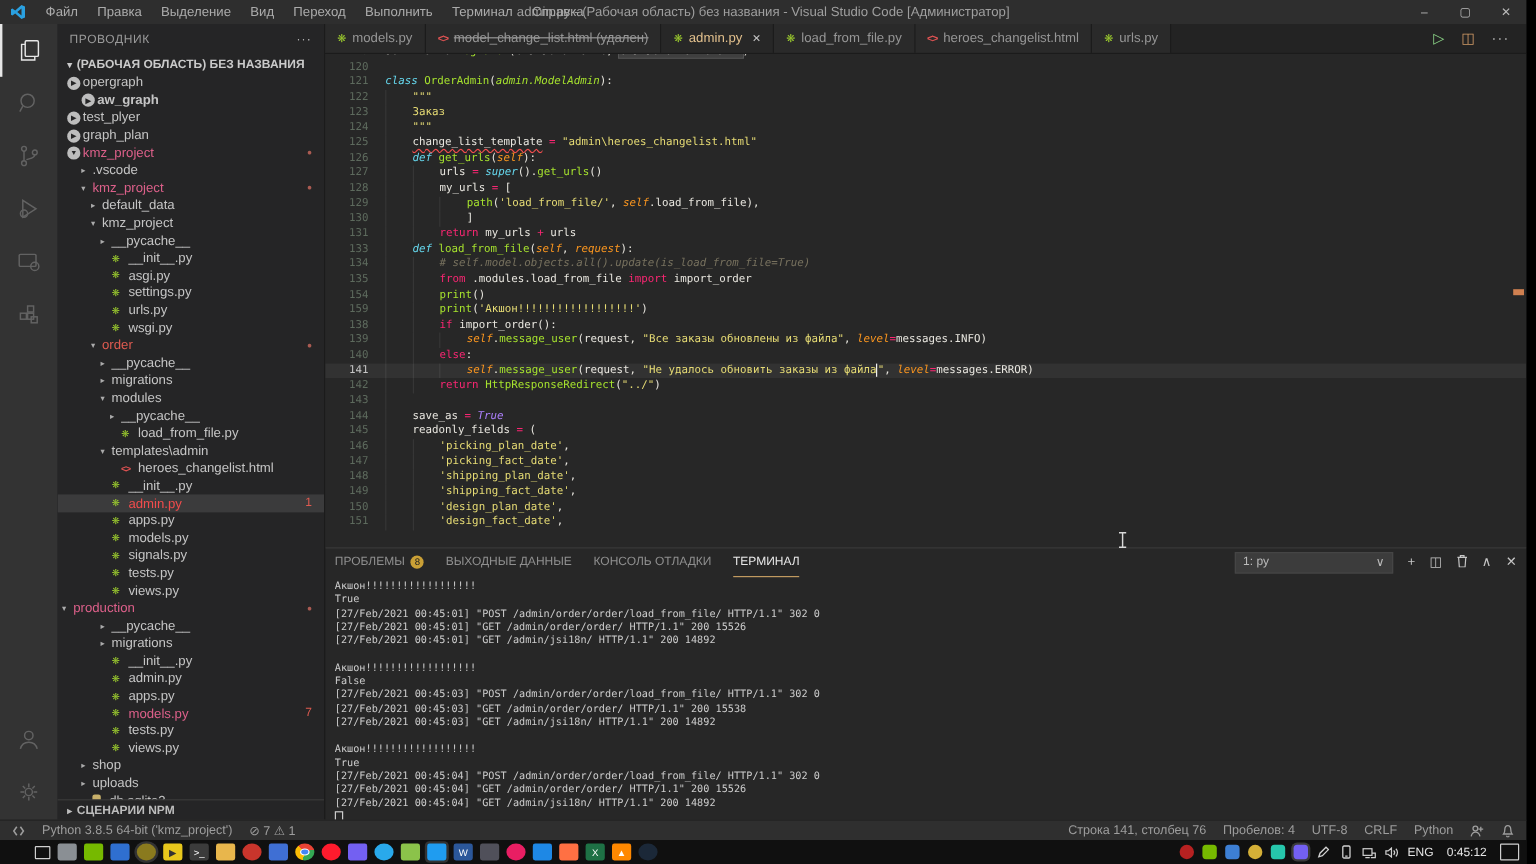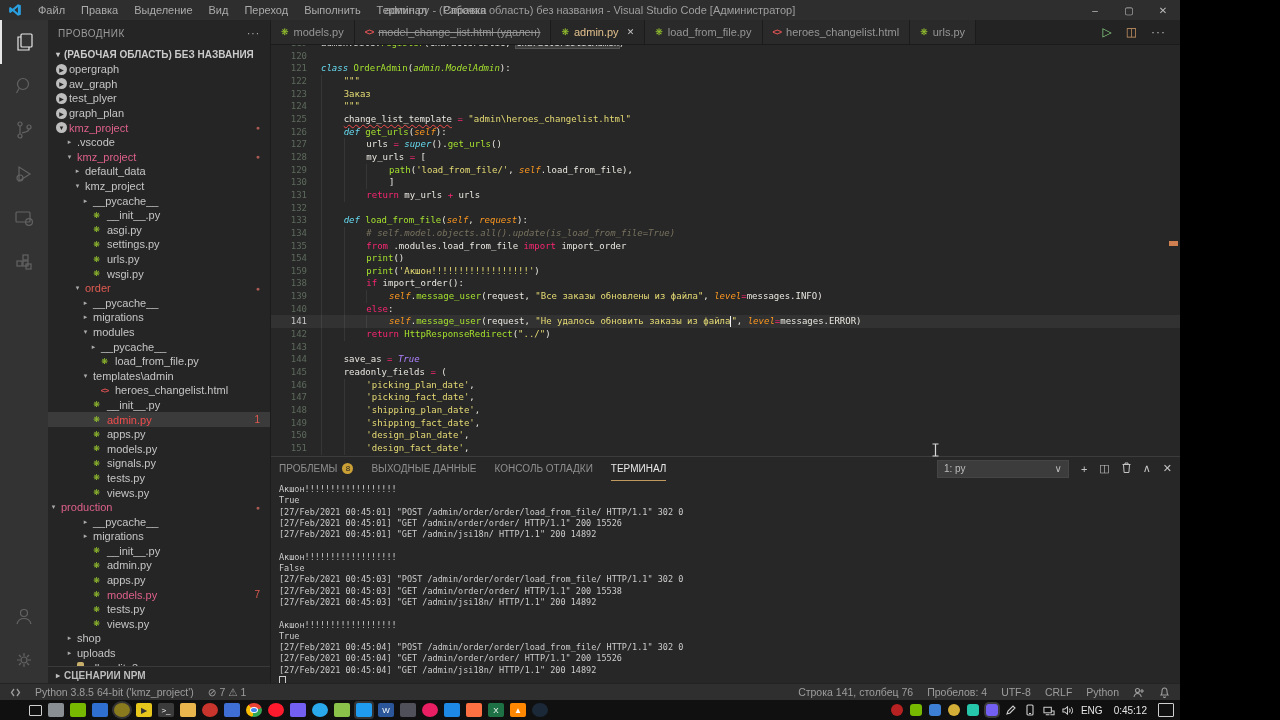--- a/index.html
+++ b/index.html
@@ -1,16 +1,16 @@
 <!DOCTYPE html>
 <html><head>
 <meta charset="utf-8">
 <style>
   html,body{margin:0;padding:0;background:#000;}
-  #app{position:relative;width:1180px;height:720px;overflow:hidden;background:#272727;
+  #app{position:relative;width:1272px;height:720px;overflow:hidden;background:#272727;
        font-family:"Liberation Sans",sans-serif;color:#c5c5c5;-webkit-font-smoothing:antialiased;}
   
   .titlebar{position:absolute;top:0;left:0;right:0;height:20px;background:#2e2e2e;display:flex;align-items:center;font-size:11px;color:#ababab;}
   .vslogo{width:14px;height:14px;margin:0 8px 0 8px;}
   .menu-item{padding:0 8px;cursor:default;}
   .tb-title{position:absolute;left:0;right:0;text-align:center;font-size:11px;color:#9f9f9f;pointer-events:none;}
   .win-controls{margin-left:auto;display:flex;z-index:2;}
   .win-btn{width:34px;height:20px;display:flex;align-items:center;justify-content:center;font-size:10px;color:#bbb;}
   
   .main{position:absolute;top:20px;left:0;right:0;bottom:36px;display:flex;}
@@ -197,21 +197,21 @@
       <div class="sb-section">
         <span class="arr">▾</span>
         <span>(РАБОЧАЯ ОБЛАСТЬ) БЕЗ НАЗВАНИЯ</span>
       </div>
       <div class="tree">
           <div class="trow" style="padding-left: 8px;">
             <span class="rootc">▶</span>
             <span class="lbl">opergraph</span>
             <span class="spacer"></span>
           </div>
-          <div class="trow" style="padding-left: 8px;">
+          <div class="trow" style="padding-left: 20px; font-weight: bold;">
             <span class="rootc">▶</span>
             <span class="lbl">aw_graph</span>
             <span class="spacer"></span>
           </div>
           <div class="trow" style="padding-left: 8px;">
             <span class="rootc">▶</span>
             <span class="lbl">test_plyer</span>
             <span class="spacer"></span>
           </div>
           <div class="trow" style="padding-left: 8px;">
@@ -524,24 +524,20 @@
               <span class="gnum">129</span>
               <pre><span class="ig"></span><span class="ig"></span><span class="ig"></span><span class="tk-f">path</span><span class="tk-d">(</span><span class="tk-s">'load_from_file/'</span><span class="tk-d">, </span><span class="tk-p">self</span><span class="tk-d">.load_from_file),</span></pre>
             </div>
             <div class="crow">
               <span class="gnum">130</span>
               <pre><span class="ig"></span><span class="ig"></span><span class="ig"></span><span class="tk-d">]</span></pre>
             </div>
             <div class="crow">
               <span class="gnum">131</span>
               <pre><span class="ig"></span><span class="ig"></span><span class="tk-k">return </span><span class="tk-d">my_urls </span><span class="tk-k">+</span><span class="tk-d"> urls</span></pre>
-            </div>
-            <div class="crow">
-              <span class="gnum">132</span>
-              <pre><span class="ig"></span></pre>
             </div>
             <div class="crow">
               <span class="gnum">133</span>
               <pre><span class="ig"></span><span class="tk-t">def </span><span class="tk-f">load_from_file</span><span class="tk-d">(</span><span class="tk-p">self</span><span class="tk-d">, </span><span class="tk-p">request</span><span class="tk-d">):</span></pre>
             </div>
             <div class="crow">
               <span class="gnum">134</span>
               <pre><span class="ig"></span><span class="ig"></span><span class="tk-c"># self.model.objects.all().update(is_load_from_file=True)</span></pre>
             </div>
             <div class="crow">

